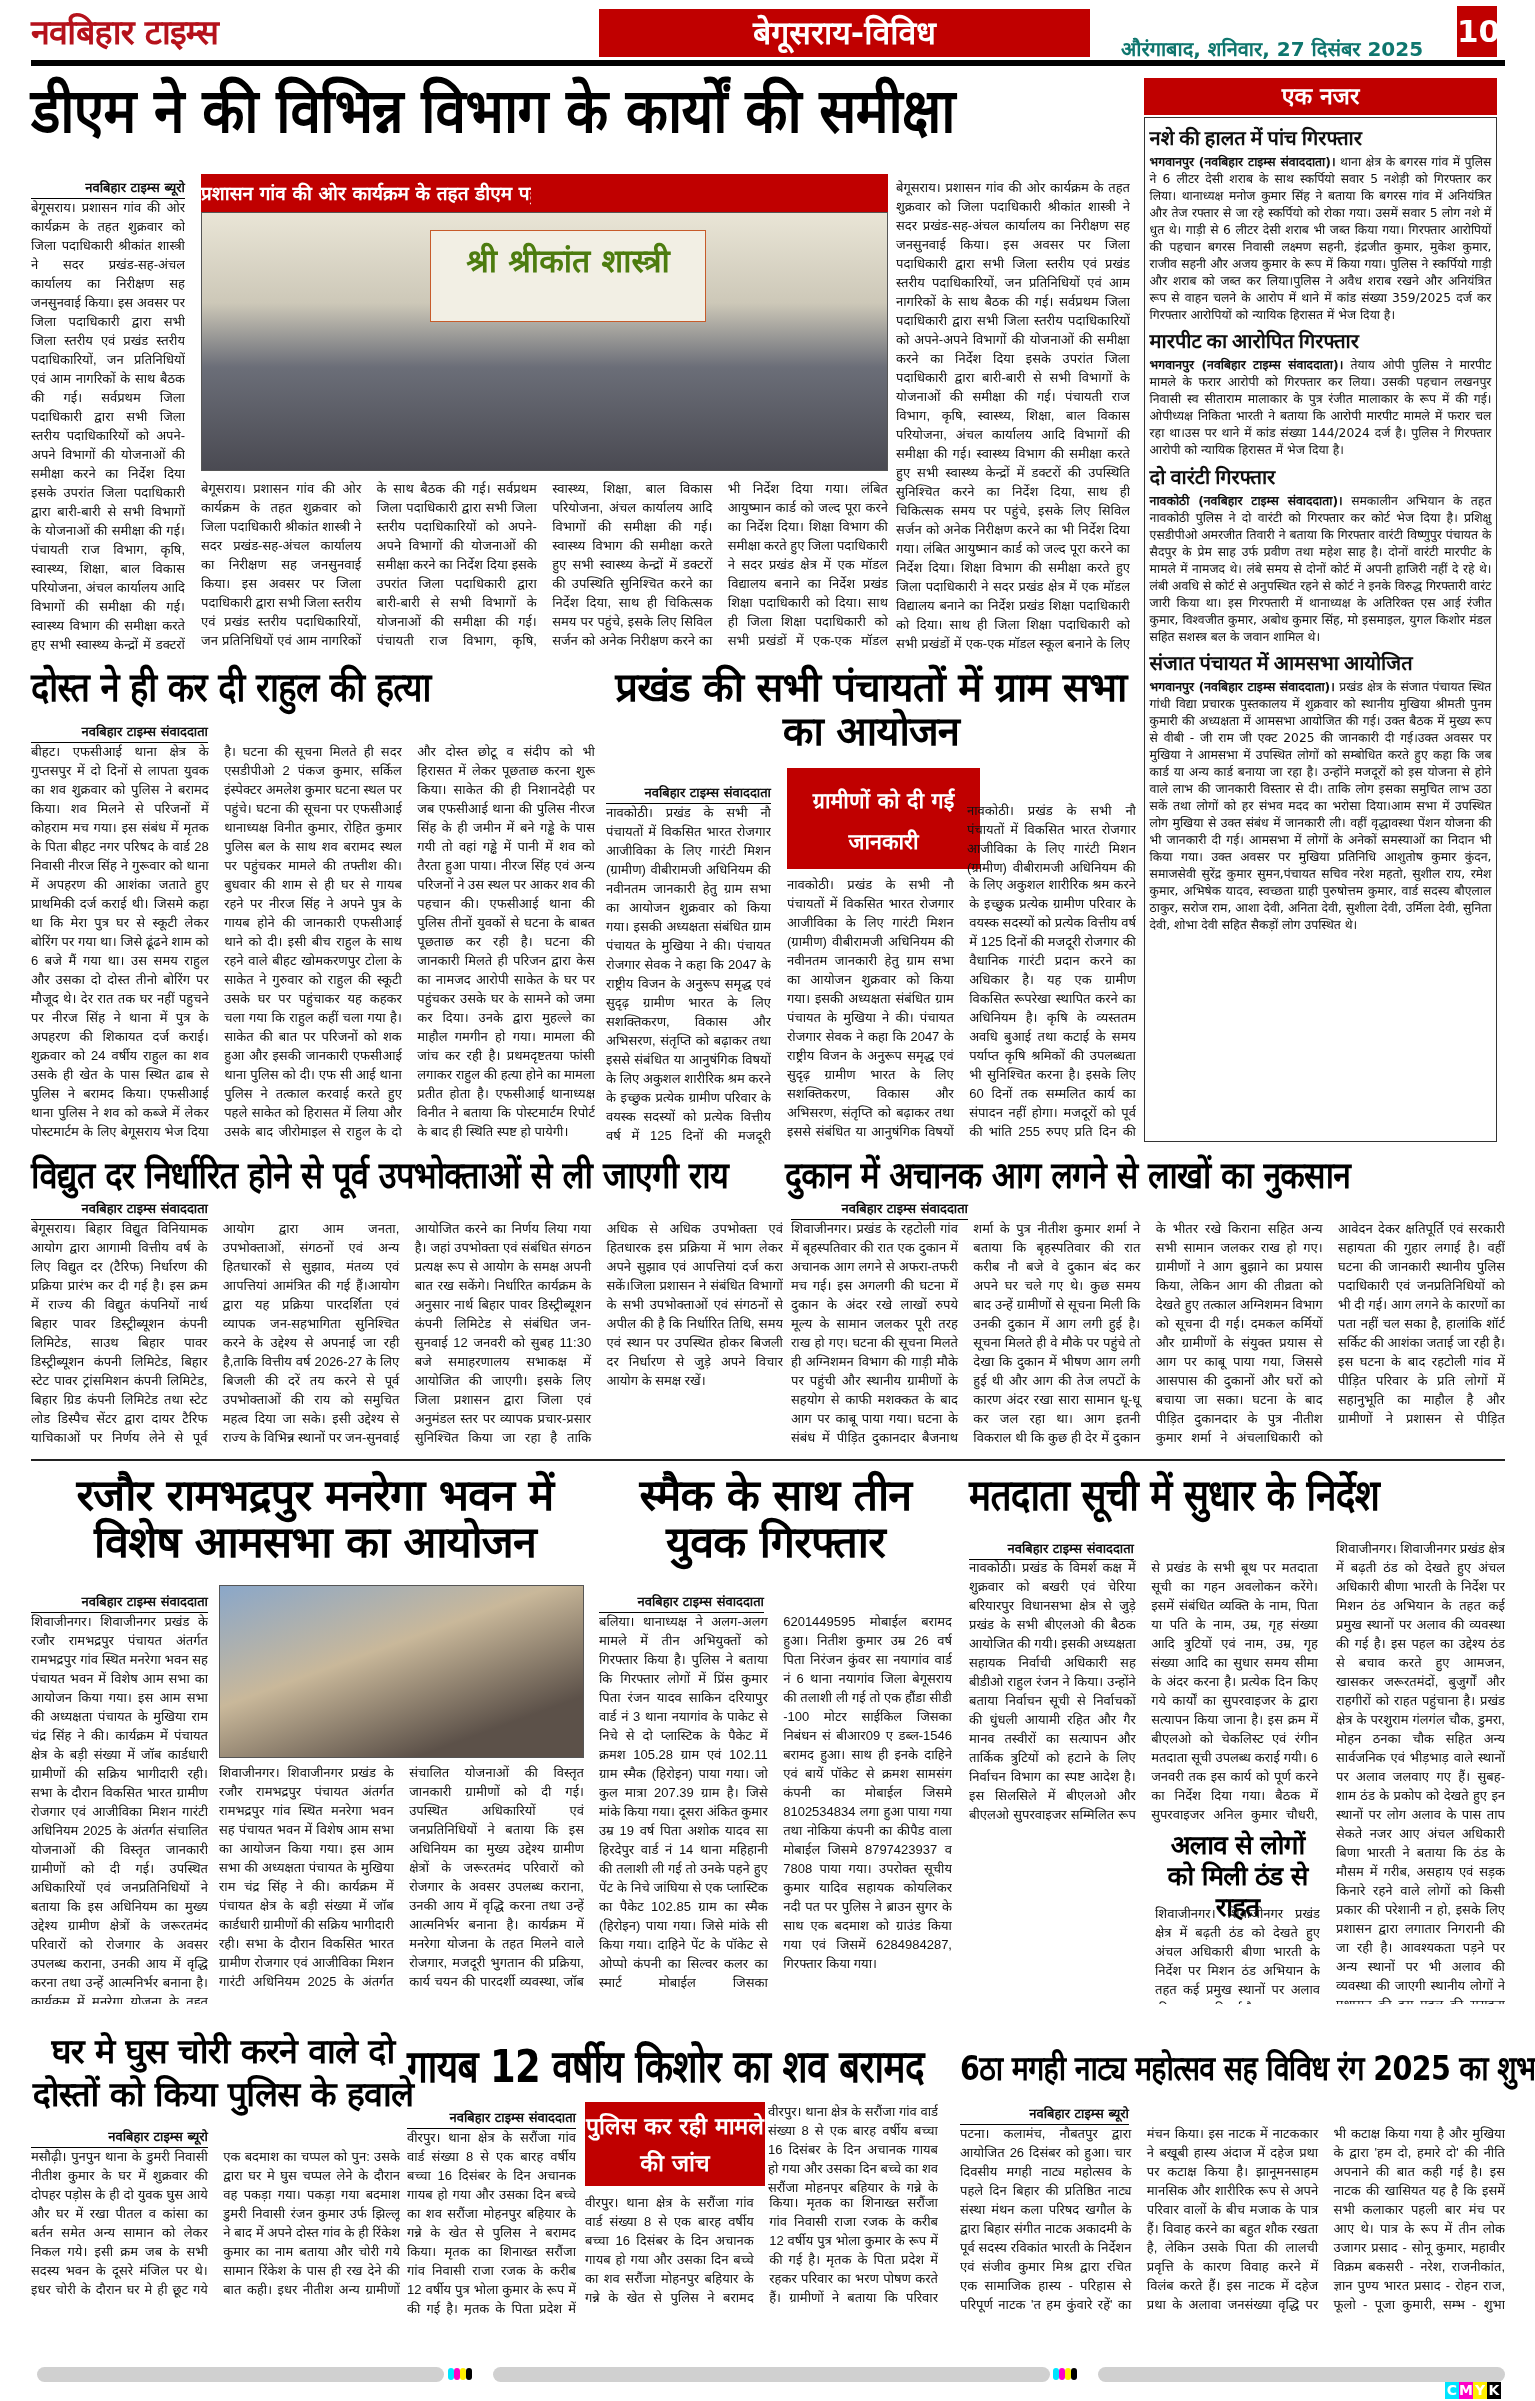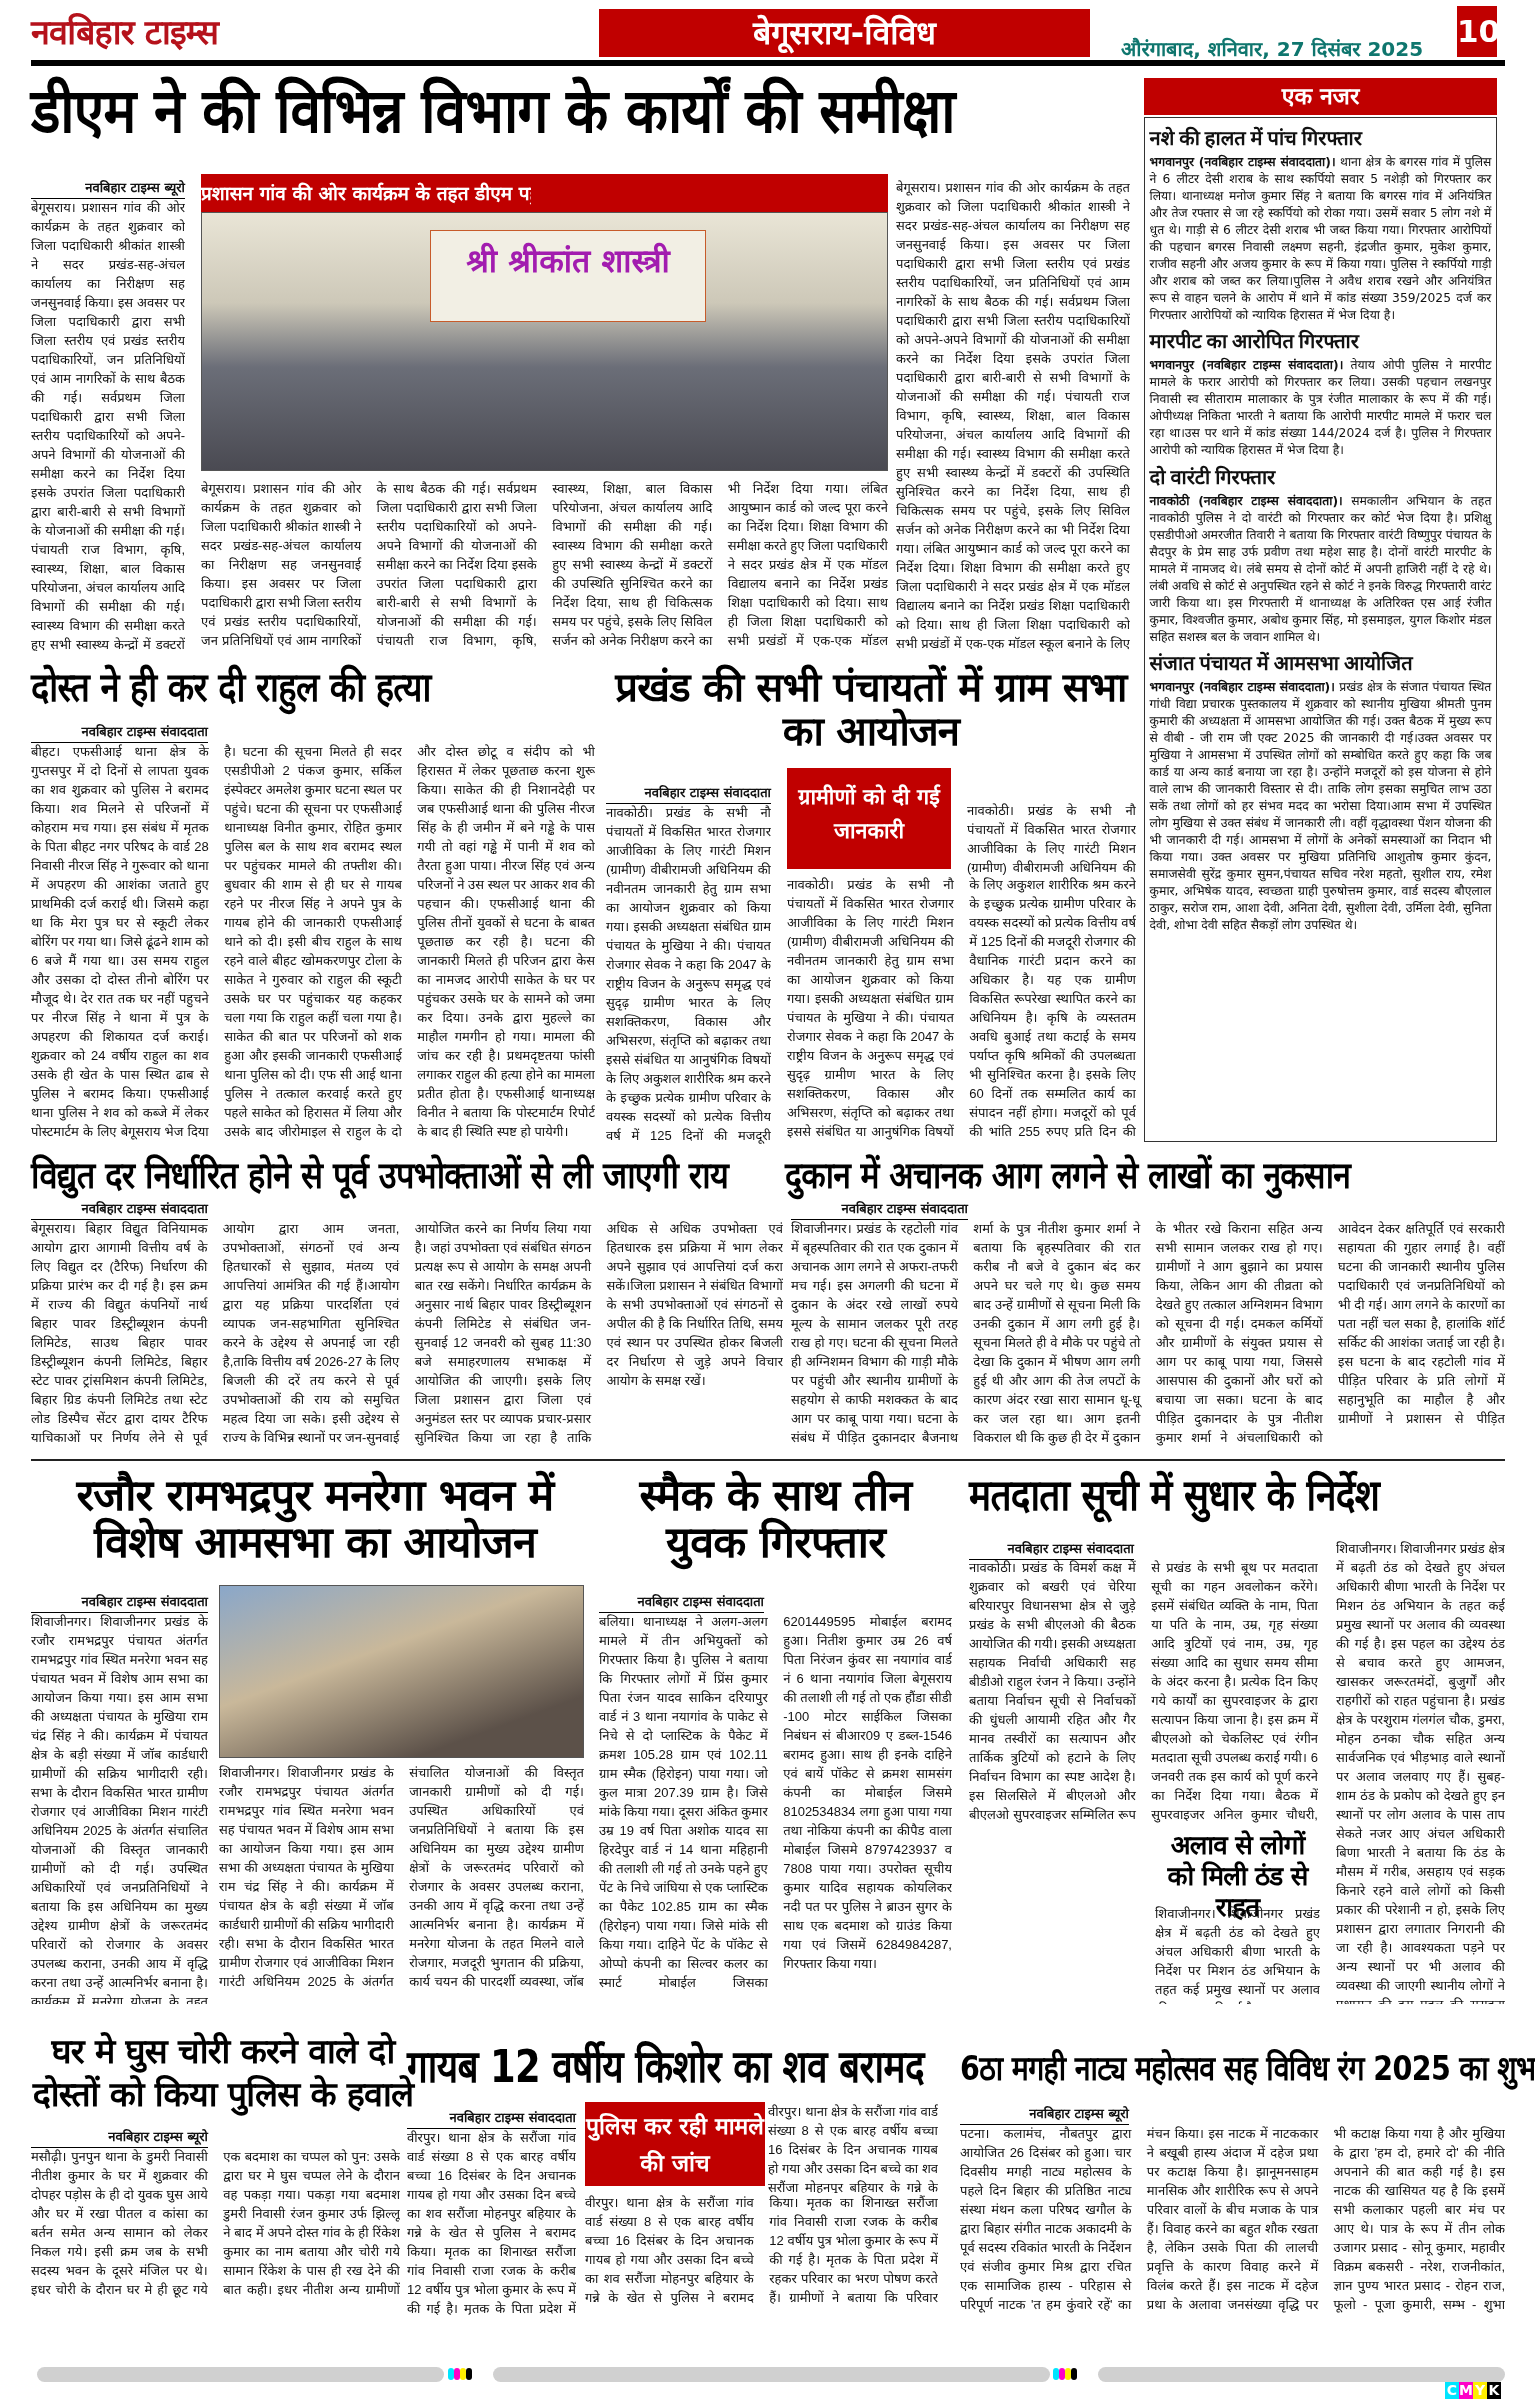--- a/index.html
+++ b/index.html
@@ -14,21 +14,21 @@
   .byline { font-size: 13px; font-weight: bold; border-bottom: 1.5px solid #000; padding-bottom: 1.5px; text-align: right; font-family: "DejaVu Serif", serif; }
   .body { font-size: 13px; line-height: 19px; text-align: justify; color: #111; font-family: "Liberation Sans", sans-serif; overflow: hidden; }
   .cols { column-gap: 15.4px; column-fill: auto; }
   .redbox { background: #c00000; color: #fff; font-weight: bold; text-align: center; }
   .ek-nazar-head { left: 1144px; top: 78px; width: 353px; height: 37px; background: #c00000; color: #fff; font-size: 23px; font-weight: bold; text-align: center; line-height: 37px; }
   .ek-nazar-box { left: 1144px; top: 117px; width: 353px; height: 1025px; border: 1.5px solid #333; padding: 3.1px 4.6px; overflow: hidden; }
   .brief-title { font-size: 20px; font-weight: bold; margin: 3.1px 0 3.1px; font-family: Liberation Serif, serif; }
   .brief-body { font-size: 12.3px; line-height: 17px; text-align: justify; }
   .photo { background: linear-gradient(180deg, #e9e5d6 0%, #cdc8b8 35%, #6b6e78 60%, #4a4a52 100%); border: 0.8px solid #555; }
   .photo2 { background: linear-gradient(160deg, #8aa7c9 0%, #c9b89a 40%, #5c5149 80%); border: 0.8px solid #555; }
-  .banner-cloth { background: #f2efe4; border: 1.5px solid #c75b2a; color: #a21caf; font-weight: bold; text-align: center; }
+  .banner-cloth { background: #f2efe4; border: 1.5px solid #c75b2a; color: #4d7c0f; font-weight: bold; text-align: center; }
   .hrule { height: 1.5px; background: #222; }
   .reg-bar { height: 15.4px; background: #d0d0d0; border-radius: 7.7px; }
   .dot { width: 6.1px; height: 12.3px; border-radius: 3.1px; display: inline-block; }
 </style>
 </head>
 <body>
 
 <div class="abs masthead-name">नवबिहार टाइम्स</div>
 <div class="abs section-banner">बेगूसराय-विविध</div>
 <div class="abs dateline">औरंगाबाद, शनिवार, 27 दिसंबर 2025</div>
@@ -67,21 +67,21 @@
     <div class="brief-body"><b>भगवानपुर (नवबिहार टाइम्स संवाददाता)।</b> <span>प्रखंड क्षेत्र के संजात पंचायत स्थित गांधी विद्या प्रचारक पुस्तकालय में शुक्रवार को स्थानीय मुखिया श्रीमती पुनम कुमारी की अध्यक्षता में आमसभा आयोजित की गई। उक्त बैठक में मुख्य रूप से वीबी - जी राम जी एक्ट 2025 की जानकारी दी गई।उक्त अवसर पर मुखिया ने आमसभा में उपस्थित लोगों को सम्बोधित करते हुए कहा कि जब कार्ड या अन्य कार्ड बनाया जा रहा है। उन्होंने मजदूरों को इस योजना से होने वाले लाभ की जानकारी विस्तार से दी। ताकि लोग इसका समुचित लाभ उठा सकें तथा लोगों को हर संभव मदद का भरोसा दिया।आम सभा में उपस्थित लोग मुखिया से उक्त संबंध में जानकारी ली। वहीं वृद्धावस्था पेंशन योजना की भी जानकारी दी गई। आमसभा में लोगों के अनेकों समस्याओं का निदान भी किया गया। उक्त अवसर पर मुखिया प्रतिनिधि आशुतोष कुमार कुंदन, समाजसेवी सुरेंद्र कुमार सुमन,पंचायत सचिव नरेश महतो, सुशील राय, रमेश कुमार, अभिषेक यादव, स्वच्छता ग्राही पुरुषोत्तम कुमार, वार्ड सदस्य बौएलाल ठाकुर, सरोज राम, आशा देवी, अनिता देवी, सुशीला देवी, उर्मिला देवी, सुनिता देवी, शोभा देवी सहित सैकड़ों लोग उपस्थित थे।</span></div>
   </div>
 </div>
 
 <div class="abs headline" style="left:31px;top:665px;font-size:40px;width:568px;white-space:nowrap;transform:scaleX(0.86);">दोस्त ने ही कर दी राहुल की हत्या</div>
 <div class="abs byline" style="left:31px;top:722px;width:177px;">नवबिहार टाइम्स संवाददाता</div>
 <div class="abs body cols" style="left:31px;top:742px;width:564px;height:407px;columns:3;"><span>बीहट। एफसीआई थाना क्षेत्र के गुप्तसपुर में दो दिनों से लापता युवक का शव शुक्रवार को पुलिस ने बरामद किया। शव मिलने से परिजनों में कोहराम मच गया। इस संबंध में मृतक के पिता बीहट नगर परिषद के वार्ड 28 निवासी नीरज सिंह ने गुरूवार को थाना में अपहरण की आशंका जताते हुए प्राथमिकी दर्ज कराई थी। जिसमे कहा था कि मेरा पुत्र घर से स्कूटी लेकर बोरिंग पर गया था। जिसे ढूंढने शाम को 6 बजे मैं गया था। उस समय राहुल और उसका दो दोस्त तीनो बोरिंग पर मौजूद थे। देर रात तक घर नहीं पहुचने पर नीरज सिंह ने थाना में पुत्र के अपहरण की शिकायत दर्ज कराई। शुक्रवार को 24 वर्षीय राहुल का शव उसके ही खेत के पास स्थित ढाब से पुलिस ने बरामद किया। एफसीआई थाना पुलिस ने शव को कब्जे में लेकर पोस्टमार्टम के लिए बेगूसराय भेज दिया है। घटना की सूचना मिलते ही सदर एसडीपीओ 2 पंकज कुमार, सर्किल इंस्पेक्टर अमलेश कुमार घटना स्थल पर पहुंचे। घटना की सूचना पर एफसीआई थानाध्यक्ष विनीत कुमार, रोहित कुमार पुलिस बल के साथ शव बरामद स्थल पर पहुंचकर मामले की तफ्तीश की। बुधवार की शाम से ही घर से गायब रहने पर नीरज सिंह ने अपने पुत्र के गायब होने की जानकारी एफसीआई थाने को दी। इसी बीच राहुल के साथ रहने वाले बीहट खोमकरणपुर टोला के साकेत ने गुरुवार को राहुल की स्कूटी उसके घर पर पहुंचाकर यह कहकर चला गया कि राहुल कहीं चला गया है। साकेत की बात पर परिजनों को शक हुआ और इसकी जानकारी एफसीआई थाना पुलिस को दी। एफ सी आई थाना पुलिस ने तत्काल करवाई करते हुए पहले साकेत को हिरासत में लिया और उसके बाद जीरोमाइल से राहुल के दो और दोस्त छोटू व संदीप को भी हिरासत में लेकर पूछताछ करना शुरू किया। साकेत की ही निशानदेही पर जब एफसीआई थाना की पुलिस नीरज सिंह के ही जमीन में बने गड्ढे के पास गयी तो वहां गड्ढे में पानी में शव को तैरता हुआ पाया। नीरज सिंह एवं अन्य परिजनों ने उस स्थल पर आकर शव की पहचान की। एफसीआई थाना की पुलिस तीनों युवकों से घटना के बाबत पूछताछ कर रही है। घटना की जानकारी मिलते ही परिजन द्वारा केस का नामजद आरोपी साकेत के घर पर पहुंचकर उसके घर के सामने को जमा कर दिया। उनके द्वारा मुहल्ले का माहौल गमगीन हो गया। मामला की जांच कर रही है। प्रथमदृष्टतया फांसी लगाकर राहुल की हत्या होने का मामला प्रतीत होता है। एफसीआई थानाध्यक्ष विनीत ने बताया कि पोस्टमार्टम रिपोर्ट के बाद ही स्थिति स्पष्ट हो पायेगी।</span></div>
 
 <div class="abs headline" style="left:606px;top:665px;font-size:40px;width:530px;text-align:center;">प्रखंड की सभी पंचायतों में ग्राम सभा का आयोजन</div>
 <div class="abs byline" style="left:606px;top:783px;width:165px;">नवबिहार टाइम्स संवाददाता</div>
-<div class="abs redbox" style="left:787px;top:768px;width:164px;height:101px;font-size:21.5px;padding-top:12.3px;line-height:34px;">ग्रामीणों को दी गई जानकारी</div>
+<div class="abs redbox" style="left:787px;top:768px;width:193px;height:101px;font-size:21.5px;padding-top:12.3px;line-height:41px;">ग्रामीणों को दी गई जानकारी</div>
 <div class="abs body" style="left:606px;top:803px;width:165px;height:344px;"><span>नावकोठी। प्रखंड के सभी नौ पंचायतों में विकसित भारत रोजगार आजीविका के लिए गारंटी मिशन (ग्रामीण) वीबीरामजी अधिनियम की नवीनतम जानकारी हेतु ग्राम सभा का आयोजन शुक्रवार को किया गया। इसकी अध्यक्षता संबंधित ग्राम पंचायत के मुखिया ने की। पंचायत रोजगार सेवक ने कहा कि 2047 के राष्ट्रीय विजन के अनुरूप समृद्ध एवं सुदृढ़ ग्रामीण भारत के लिए सशक्तिकरण, विकास और अभिसरण, संतृप्ति को बढ़ाकर तथा इससे संबंधित या आनुषंगिक विषयों के लिए अकुशल शारीरिक श्रम करने के इच्छुक प्रत्येक ग्रामीण परिवार के वयस्क सदस्यों को प्रत्येक वित्तीय वर्ष में 125 दिनों की मजदूरी रोजगार की वैधानिक गारंटी प्रदान करने का अधिकार है। यह एक ग्रामीण विकसित रूपरेखा स्थापित करने का अधिनियम है। कृषि के व्यस्ततम अवधि बुआई तथा कटाई के समय पर्याप्त कृषि श्रमिकों की उपलब्धता भी सुनिश्चित करना है। इसके लिए 60 दिनों तक सम्मलित कार्य का संपादन नहीं होगा। मजदूरों को पूर्व की भांति 255 रुपए प्रति दिन की दर से मजदूरी भुगतान करने का प्रावधान है। मजदूरों का कार्यस्थल पर दिन में दो बार बायोमेट्रिक प्रणाली से उपस्थिति दर्ज की जाएगी। सामाजिक अंकेक्षण प्रणाली को सुदृढ़ किया जाएगा। मजदूरों की मजदूरी भुगतान की प्रक्रिया सरल कर दी गई है। उपस्थित जनप्रतिनिधियों ने कार्य संचालन में मिट्टी उपलब्ध कराने की प्रक्रिया सरल बनाने की आवाज उठाई। मौके पर मुखिया अजय सहनी, निभा देवी, दिनेश यादव, सुनैना देवी, राष्ट्रपति कुमार, विजय पासवान, प्रवीण भारती, प्रभा देवी, अभिषेक कुमार पिंटू, पंचायत रोजगार सेवक, पंचायत सचिव, मुखिया प्रतिनिधि ई रंजीत कुमार पमपम, मुकेश कुमार, उप प्रमुख नंद किशोर पासवान, उपमुखिया विजय सहनी, राजकुमार सिंह, नवीन कुमार, कन्हैया कुमार सहित कई वार्ड सदस्य, ग्रामीण आदि मौजूद थे।</span></div>
 <div class="abs body cols" style="left:787px;top:875px;width:349px;height:272px;columns:2;"><span>नावकोठी। प्रखंड के सभी नौ पंचायतों में विकसित भारत रोजगार आजीविका के लिए गारंटी मिशन (ग्रामीण) वीबीरामजी अधिनियम की नवीनतम जानकारी हेतु ग्राम सभा का आयोजन शुक्रवार को किया गया। इसकी अध्यक्षता संबंधित ग्राम पंचायत के मुखिया ने की। पंचायत रोजगार सेवक ने कहा कि 2047 के राष्ट्रीय विजन के अनुरूप समृद्ध एवं सुदृढ़ ग्रामीण भारत के लिए सशक्तिकरण, विकास और अभिसरण, संतृप्ति को बढ़ाकर तथा इससे संबंधित या आनुषंगिक विषयों के लिए अकुशल शारीरिक श्रम करने के इच्छुक प्रत्येक ग्रामीण परिवार के वयस्क सदस्यों को प्रत्येक वित्तीय वर्ष में 125 दिनों की मजदूरी रोजगार की वैधानिक गारंटी प्रदान करने का अधिकार है। यह एक ग्रामीण विकसित रूपरेखा स्थापित करने का अधिनियम है। कृषि के व्यस्ततम अवधि बुआई तथा कटाई के समय पर्याप्त कृषि श्रमिकों की उपलब्धता भी सुनिश्चित करना है। इसके लिए 60 दिनों तक सम्मलित कार्य का संपादन नहीं होगा। मजदूरों को पूर्व की भांति 255 रुपए प्रति दिन की दर से मजदूरी भुगतान करने का प्रावधान है। मजदूरों का कार्यस्थल पर दिन में दो बार बायोमेट्रिक प्रणाली से उपस्थिति दर्ज की जाएगी। सामाजिक अंकेक्षण प्रणाली को सुदृढ़ किया जाएगा। मजदूरों की मजदूरी भुगतान की प्रक्रिया सरल कर दी गई है। उपस्थित जनप्रतिनिधियों ने कार्य संचालन में मिट्टी उपलब्ध कराने की प्रक्रिया सरल बनाने की आवाज उठाई। मौके पर मुखिया अजय सहनी, निभा देवी, दिनेश यादव, सुनैना देवी, राष्ट्रपति कुमार, विजय पासवान, प्रवीण भारती, प्रभा देवी, अभिषेक कुमार पिंटू, पंचायत रोजगार सेवक, पंचायत सचिव, मुखिया प्रतिनिधि ई रंजीत कुमार पमपम, मुकेश कुमार, उप प्रमुख नंद किशोर पासवान, उपमुखिया विजय सहनी, राजकुमार सिंह, नवीन कुमार, कन्हैया कुमार सहित कई वार्ड सदस्य, ग्रामीण आदि मौजूद थे।</span></div>
 <div class="abs body" style="left:967px;top:801px;width:169px;height:74px;"><span>नावकोठी। प्रखंड के सभी नौ पंचायतों में विकसित भारत रोजगार आजीविका के लिए गारंटी मिशन (ग्रामीण) वीबीरामजी अधिनियम की नवीनतम जानकारी हेतु ग्राम सभा का आयोजन शुक्रवार को किया गया। इसकी अध्यक्षता संबंधित ग्राम पंचायत के मुखिया ने की। पंचायत रोजगार सेवक ने कहा कि 2047 के राष्ट्रीय विजन के अनुरूप समृद्ध एवं सुदृढ़ ग्रामीण भारत के लिए सशक्तिकरण, विकास और अभिसरण, संतृप्ति को बढ़ाकर तथा इससे संबंधित या आनुषंगिक विषयों के लिए अकुशल शारीरिक श्रम करने के इच्छुक प्रत्येक ग्रामीण परिवार के वयस्क सदस्यों को प्रत्येक वित्तीय वर्ष में 125 दिनों की मजदूरी रोजगार की वैधानिक गारंटी प्रदान करने का अधिकार है। यह एक ग्रामीण विकसित रूपरेखा स्थापित करने का अधिनियम है। कृषि के व्यस्ततम अवधि बुआई तथा कटाई के समय पर्याप्त कृषि श्रमिकों की उपलब्धता भी सुनिश्चित करना है। इसके लिए 60 दिनों तक सम्मलित कार्य का संपादन नहीं होगा। मजदूरों को पूर्व की भांति 255 रुपए प्रति दिन की दर से मजदूरी भुगतान करने का प्रावधान है। मजदूरों का कार्यस्थल पर दिन में दो बार बायोमेट्रिक प्रणाली से उपस्थिति दर्ज की जाएगी। सामाजिक अंकेक्षण प्रणाली को सुदृढ़ किया जाएगा। मजदूरों की मजदूरी भुगतान की प्रक्रिया सरल कर दी गई है। उपस्थित जनप्रतिनिधियों ने कार्य संचालन में मिट्टी उपलब्ध कराने की प्रक्रिया सरल बनाने की आवाज उठाई। मौके पर मुखिया अजय सहनी, निभा देवी, दिनेश यादव, सुनैना देवी, राष्ट्रपति कुमार, विजय पासवान, प्रवीण भारती, प्रभा देवी, अभिषेक कुमार पिंटू, पंचायत रोजगार सेवक, पंचायत सचिव, मुखिया प्रतिनिधि ई रंजीत कुमार पमपम, मुकेश कुमार, उप प्रमुख नंद किशोर पासवान, उपमुखिया विजय सहनी, राजकुमार सिंह, नवीन कुमार, कन्हैया कुमार सहित कई वार्ड सदस्य, ग्रामीण आदि मौजूद थे।</span></div>
 
 <div class="abs headline" style="left:31px;top:1156px;font-size:37px;width:829px;white-space:nowrap;transform:scaleX(0.88);">विद्युत दर निर्धारित होने से पूर्व उपभोक्ताओं से ली जाएगी राय</div>
 <div class="abs byline" style="left:31px;top:1199px;width:177px;">नवबिहार टाइम्स संवाददाता</div>
 <div class="abs body cols" style="left:31px;top:1219px;width:752px;height:230px;columns:4;"><span>बेगूसराय। बिहार विद्युत विनियामक आयोग द्वारा आगामी वित्तीय वर्ष के लिए विद्युत दर (टैरिफ) निर्धारण की प्रक्रिया प्रारंभ कर दी गई है। इस क्रम में राज्य की विद्युत कंपनियों नार्थ बिहार पावर डिस्ट्रीब्यूशन कंपनी लिमिटेड, साउथ बिहार पावर डिस्ट्रीब्यूशन कंपनी लिमिटेड, बिहार स्टेट पावर ट्रांसमिशन कंपनी लिमिटेड, बिहार ग्रिड कंपनी लिमिटेड तथा स्टेट लोड डिस्पैच सेंटर द्वारा दायर टैरिफ याचिकाओं पर निर्णय लेने से पूर्व आयोग द्वारा आम जनता, उपभोक्ताओं, संगठनों एवं अन्य हितधारकों से सुझाव, मंतव्य एवं आपत्तियां आमंत्रित की गई हैं।आयोग द्वारा यह प्रक्रिया पारदर्शिता एवं व्यापक जन-सहभागिता सुनिश्चित करने के उद्देश्य से अपनाई जा रही है,ताकि वित्तीय वर्ष 2026-27 के लिए बिजली की दरें तय करने से पूर्व उपभोक्ताओं की राय को समुचित महत्व दिया जा सके। इसी उद्देश्य से राज्य के विभिन्न स्थानों पर जन-सुनवाई आयोजित करने का निर्णय लिया गया है। जहां उपभोक्ता एवं संबंधित संगठन प्रत्यक्ष रूप से आयोग के समक्ष अपनी बात रख सकेंगे। निर्धारित कार्यक्रम के अनुसार नार्थ बिहार पावर डिस्ट्रीब्यूशन कंपनी लिमिटेड से संबंधित जन-सुनवाई 12 जनवरी को सुबह 11:30 बजे समाहरणालय सभाकक्ष में आयोजित की जाएगी। इसके लिए जिला प्रशासन द्वारा जिला एवं अनुमंडल स्तर पर व्यापक प्रचार-प्रसार सुनिश्चित किया जा रहा है ताकि अधिक से अधिक उपभोक्ता एवं हितधारक इस प्रक्रिया में भाग लेकर अपने सुझाव एवं आपत्तियां दर्ज करा सकें।जिला प्रशासन ने संबंधित विभागों के सभी उपभोक्ताओं एवं संगठनों से अपील की है कि निर्धारित तिथि, समय एवं स्थान पर उपस्थित होकर बिजली दर निर्धारण से जुड़े अपने विचार आयोग के समक्ष रखें।</span></div>
 
 <div class="abs headline" style="left:785px;top:1156px;font-size:37px;width:829px;white-space:nowrap;transform:scaleX(0.86);">दुकान में अचानक आग लगने से लाखों का नुकसान</div>
 <div class="abs byline" style="left:791px;top:1199px;width:177px;">नवबिहार टाइम्स संवाददाता</div>

